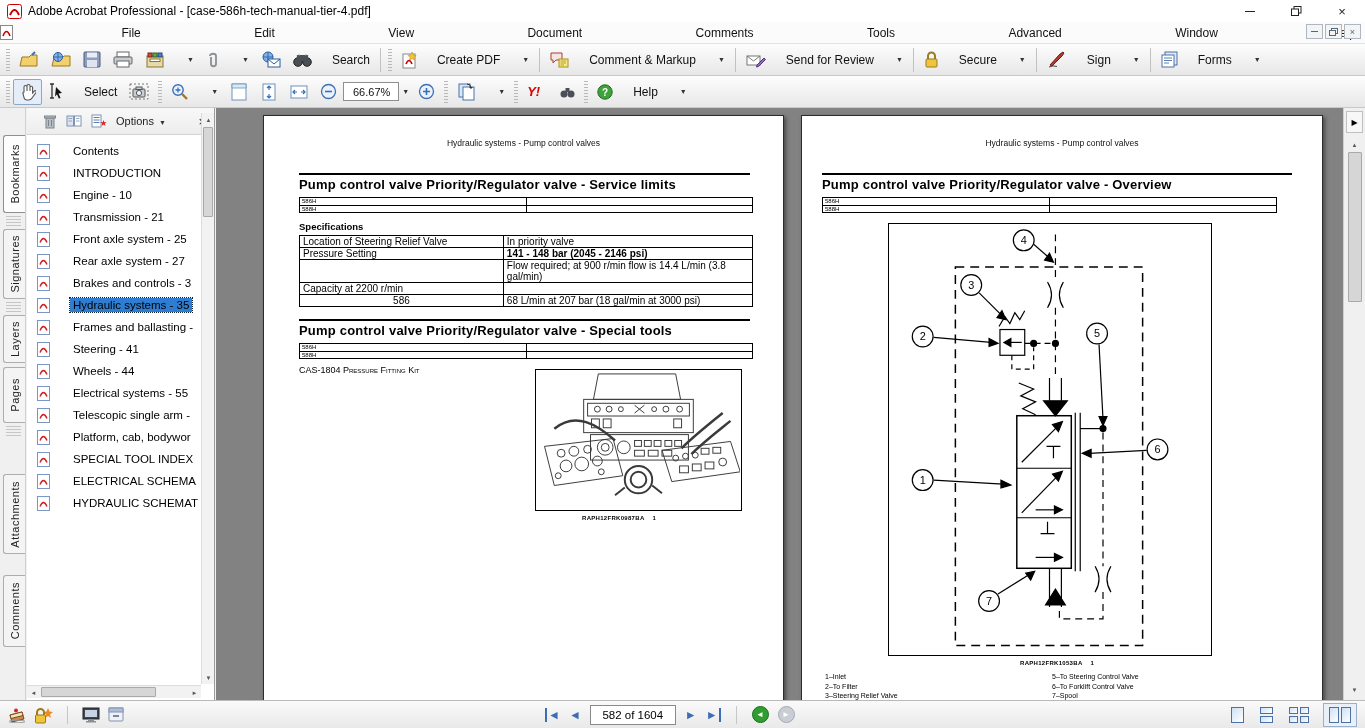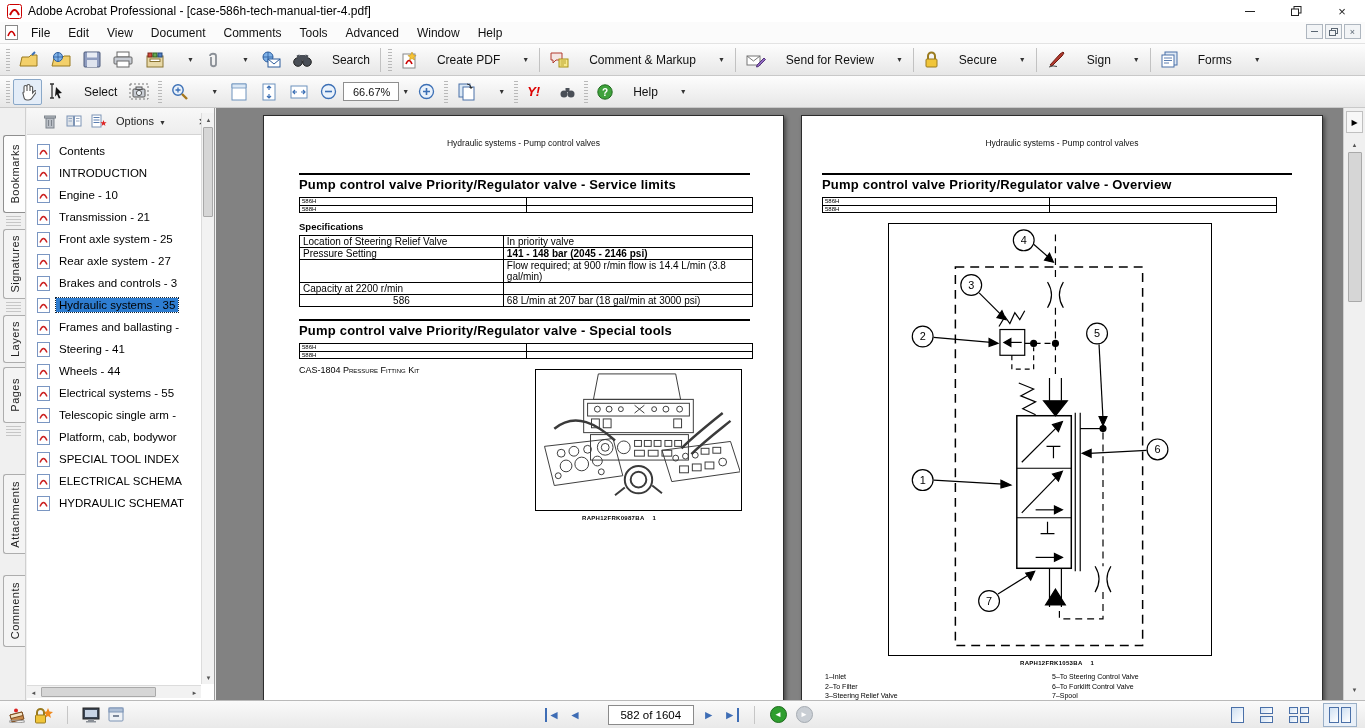--- a/index.html
+++ b/index.html
@@ -4,21 +4,21 @@
 <style>
   * { box-sizing: border-box; margin: 0; padding: 0; }
   html,body { width:1365px; height:728px; overflow:hidden; font-family:"Liberation Sans",sans-serif; background:#f0f0f0; }
 
   
   .titlebar { height:22px; background:#ffffff; display:flex; align-items:center; padding-left:7px; gap:6px; font-size:12px; color:#000; position:relative; }
   .win-controls { position:absolute; right:0; top:0; height:22px; display:flex; }
   .win-btn { width:46px; height:22px; display:flex; align-items:center; justify-content:center; color:#222; font-size:13px; }
   .min-glyph { width:10px; height:1px; background:#222; display:inline-block; }
 
-  .menubar { height:22px; background:#fbfbfb; border-bottom:1px solid #e3e3e3; display:flex; align-items:center; padding-left:5px; font-size:12px; position:relative; }
+  .menubar { height:22px; background:#fbfbfb; border-bottom:1px solid #e3e3e3; display:flex; align-items:center; font-size:12px; position:relative;justify-content:space-between; }
   .menu-item { padding:2px 9px; color:#111; }
   .doc-controls { position:absolute; right:4px; top:2px; display:flex; gap:2px; }
   .doc-btn { width:17px; height:15px; border:1px solid #aeb6bf; background:#f2f4f6; display:flex; align-items:center; justify-content:center; font-size:9px; color:#5a6672; }
   .doc-min { width:7px; height:1px; background:#5a6672; display:inline-block; }
 
   
   .toolbar { height:32px; background:linear-gradient(#fdfdfd,#e7e7e7); border-bottom:1px solid #c9c9c9; display:flex; align-items:center; padding-left:3px; font-size:12px; color:#111; }
   .grip { width:4px; height:22px; margin:0 3px; background:repeating-linear-gradient(0deg,#b9b9b9 0 1px,transparent 1px 3px); }
   .tsep { width:1px; height:24px; background:#c2c2c2; margin:0 4px; }
   .tbtn { display:flex; align-items:center; gap:20px; padding:3px 5px; border:1px solid transparent; border-radius:2px; white-space:nowrap; }
@@ -33,21 +33,21 @@
   .tabstrip { position:absolute; left:0; top:0; width:26px; height:100%; background:#f0f0f0; border-right:1px solid #d0d0d0; }
   .vtab { position:absolute; left:3px; width:22px; background:#f4f4f4; border:1px solid #adadad; border-right:none; border-radius:3px 0 0 3px; display:flex; align-items:center; justify-content:center; }
   .vtab span { writing-mode:vertical-rl; transform:rotate(180deg); font-size:11px; color:#222; letter-spacing:0.5px; }
   .vtab.active { background:#fdfdfd; border-color:#8f8f8f; }
   .ridge { position:absolute; left:6px; width:15px; height:10px; background:repeating-linear-gradient(0deg,#c6c6c6 0 1px,transparent 1px 3px); }
 
   .bpanel { position:absolute; left:27px; top:0; width:188px; height:100%; background:#fff; border-right:1px solid #9b9b9b; }
   .bpanel-header { height:27px; background:linear-gradient(#f8f8f8,#ededed); border-bottom:1px solid #d4d4d4; display:flex; align-items:center; gap:9px; padding:0 8px 0 16px; font-size:11px; color:#222; }
   .bpanel-header .spacer { flex:1; }
   .blist { position:absolute; top:32px; left:2px; right:13px; bottom:16px; overflow:hidden; }
-  .bitem { height:22px; display:flex; align-items:center; gap:6px; padding-left:8px; font-size:11.5px; color:#000; white-space:nowrap; overflow:hidden; }
+  .bitem { height:22px; display:flex; align-items:center; gap:20px; padding-left:8px; font-size:11.5px; color:#000; white-space:nowrap; overflow:hidden; }
   .bitem .lbl { padding:1px 3px; }
   .bitem.selected .lbl { background:#2e7dd1; outline:1px dotted #123; }
 
   .vscroll { position:absolute; right:0; top:5px; bottom:16px; width:13px; background:#f2f2f2; border-left:1px solid #dcdcdc; }
   .hscroll { position:absolute; left:0; right:13px; bottom:2px; height:13px; background:#f2f2f2; border-top:1px solid #dcdcdc; }
   .sarrow { position:absolute; width:13px; height:13px; display:flex; align-items:center; justify-content:center; font-size:6px; color:#555; }
   .sthumb { position:absolute; background:#d6d6d6; border:1px solid #a9a9a9; border-radius:1px; }
 
   .docarea { position:absolute; left:216px; top:0; right:22px; height:100%; background:#828282; overflow:hidden; }
   .rightstrip { position:absolute; right:0; top:0; width:22px; height:100%; background:#f0f0f0; border-left:1px solid #d0d0d0; }
@@ -70,21 +70,21 @@
   .legend { position:absolute; font-size:7px; line-height:9.5px; white-space:nowrap; }
 
   
   .statusbar { position:absolute; left:0; right:0; bottom:0; height:28px; background:linear-gradient(#fafafa,#e9e9e9); border-top:1px solid #b9b9b9; display:flex; align-items:center; }
   .sb-left { display:flex; align-items:center; gap:8px; padding-left:8px; }
   .sb-sep { width:1px; height:18px; background:#c6c6c6; margin:0 6px; }
   .sb-nav { position:absolute; left:545px; display:flex; align-items:center; gap:9px; }
   .navglyph { color:#3e6db5; font-size:12px; }
   .navbar-l { border-left:2px solid #3e6db5; padding-left:1px; }
   .navbar-r { border-right:2px solid #3e6db5; padding-right:1px; }
-  .page-field { width:86px; height:20px; background:#fff; border:1px solid #8a8a8a; display:flex; align-items:center; justify-content:center; font-size:11.5px;margin-left:18px; }
+  .page-field { width:86px; height:20px; background:#fff; border:1px solid #8a8a8a; display:flex; align-items:center; justify-content:center; font-size:11.5px; }
   .circle-btn { width:17px; height:17px; border-radius:50%; display:flex; align-items:center; justify-content:center; color:#fff; font-size:8px; }
   .sb-layout { position:absolute; right:8px; display:flex; align-items:center; gap:12px; }
   .lay-btn { display:flex; align-items:center; justify-content:center; padding:2px; }
   .lay-btn.pressed { border:1px solid #9ab0c8; background:#e9f0f8; padding:3px 5px; }
   .pg-ico { width:13px; height:16px; border:1px solid #4a70a8; background:linear-gradient(135deg,#cfe0f2,#fff); }
   .pg-ico.half { height:7px; }
 </style>
 </head>
 <body>
 

